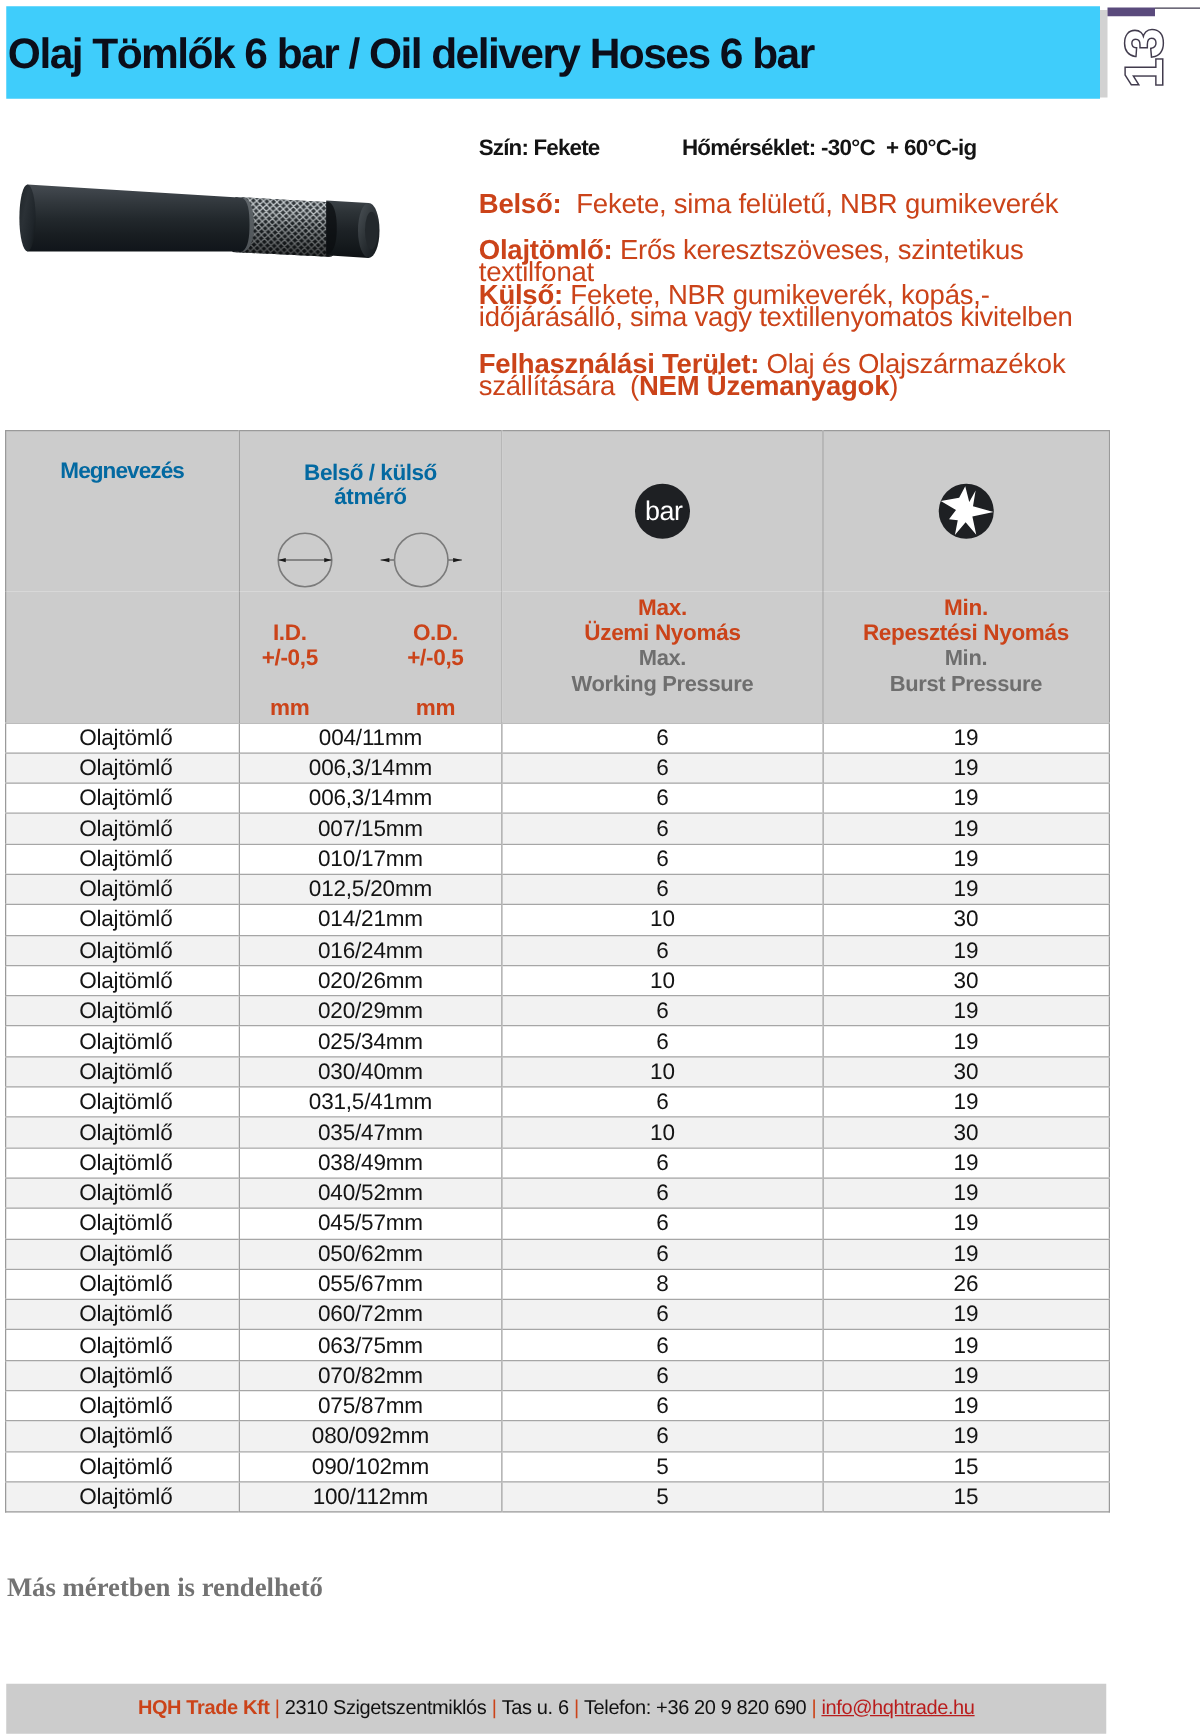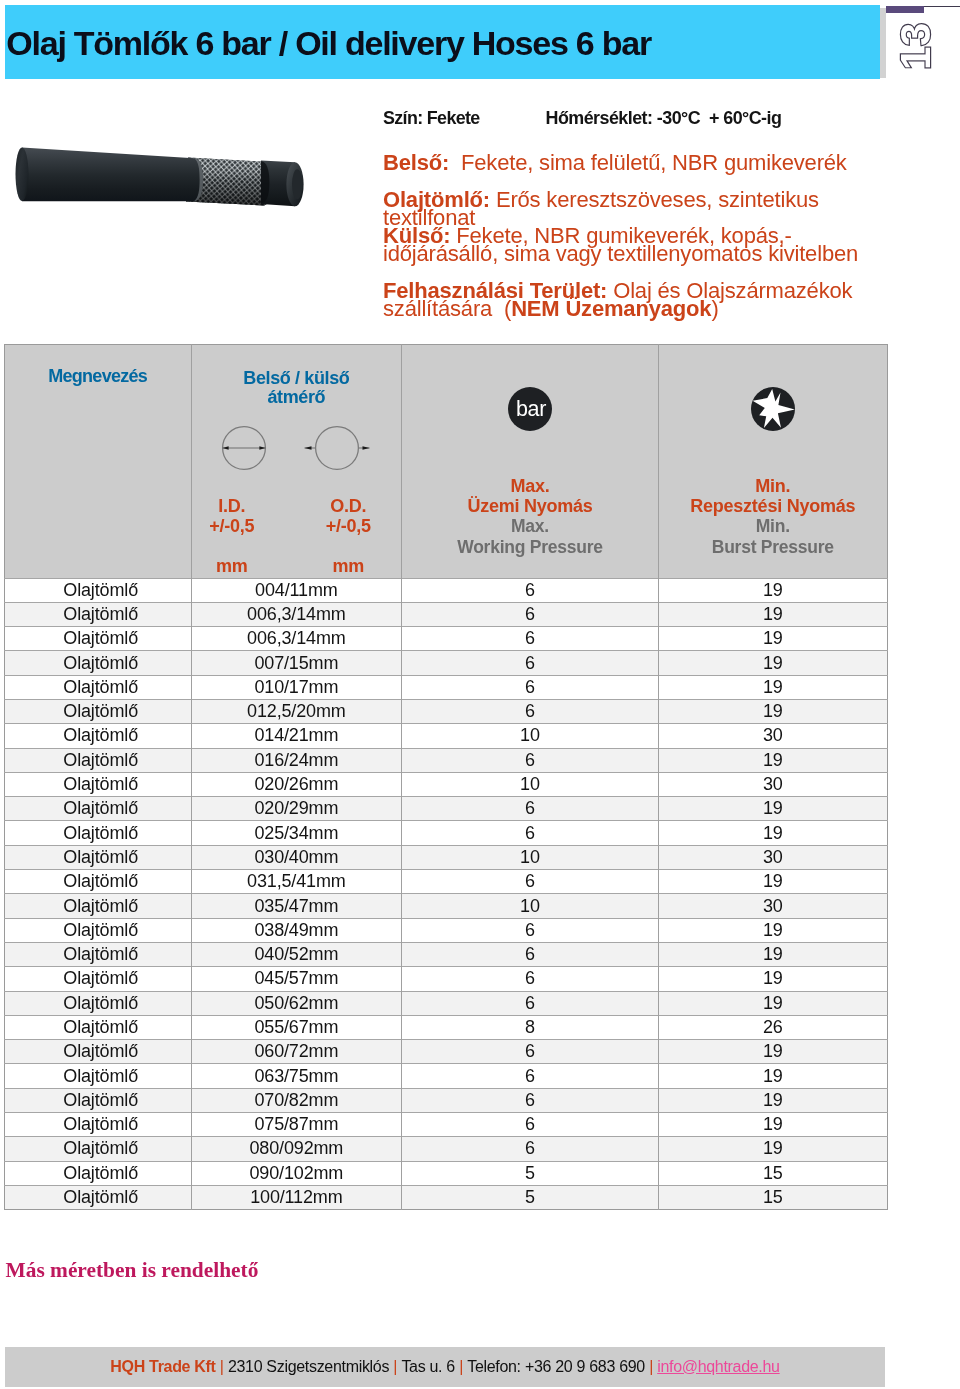--- a/index.html
+++ b/index.html
@@ -71,30 +71,30 @@
   #tbl tbody tr td { height:23.3px; font-size:18px; color:#141414; text-align:center;
           letter-spacing:-0.15px; }
   #tbl tbody tr.odd td { background:#ffffff; }
   #tbl tbody tr.even td { background:#f2f2f2; }
   #tbl tbody tr td { border-top:1px solid #a6a6a6; }
   #tbl { border-left:1px solid #9a9a9a; border-right:1px solid #9a9a9a;
          border-top:1px solid #9a9a9a; border-bottom:1px solid #9a9a9a; }
 
   
   #footnote { position:absolute; left:5.5px; top:1258px;
-     font-family:"Liberation Serif", serif; font-weight:bold; font-size:21.4px; color:#be185d; }
+     font-family:"Liberation Serif", serif; font-weight:bold; font-size:21.4px; color:#737373; }
 
   
   #footer-bar { position:absolute; left:5px; top:1346.5px; width:880px; height:40px;
      background:#cccccc; }
   #footer-text { position:absolute; left:5px; top:1346.5px; width:880px; height:40px;
      line-height:40px; text-align:center; font-size:16px; color:#111; letter-spacing:-0.31px;}
   #footer-text .brand { color:#CB4319; font-weight:bold; }
   #footer-text .sep { color:#CB4319; padding:0 4.2px; }
-  #footer-text .mail { color:#ec4899; text-decoration:underline; }
+  #footer-text .mail { color:#b91c1c; text-decoration:underline; }
   .dia-icons { position:absolute; left:0; top:78px; width:208.9px; }
   .dia-icons svg:first-child { position:absolute; left:27.6px; top:0; }
   .dia-icons svg:last-child { position:absolute; left:112.4px; top:0; }
   .hdr-top td { position:relative; }
   .icon-wrap { text-align:center; padding-top:41.5px; }
   .hdr-bot td { position:relative; }
   .two-col { position:absolute; left:0; top:0; width:208.9px; height:104px; }
   .sub-id { position:absolute; left:-30px; top:23px; width:140px; }
   .sub-od { position:absolute; left:86.5px; top:23px; width:140px; }
   .hsub.mm { margin-top:20.2px; }
@@ -441,15 +441,15 @@
           <td class="vline">5</td>
           <td>15</td>
         </tr>
       </tbody>
   </table>
 
   <div id="footnote">Más méretben is rendelhető</div>
 
   <div id="footer-bar"></div>
   <div id="footer-text">
-    <span class="brand">HQH Trade Kft</span><span class="sep">|</span><span>2310 Szigetszentmiklós</span><span class="sep">|</span><span>Tas u. 6</span><span class="sep">|</span><span>Telefon: +36 20 9 683 690</span><span class="sep">|</span><span class="mail">info@hqhtrade.hu</span>
+    <span class="brand">HQH Trade Kft</span><span class="sep">|</span><span>2310 Szigetszentmiklós</span><span class="sep">|</span><span>Tas u. 6</span><span class="sep">|</span><span>Telefon: +36 20 9 820 690</span><span class="sep">|</span><span class="mail">info@hqhtrade.hu</span>
   </div>
 </div>
 
 </body></html>

